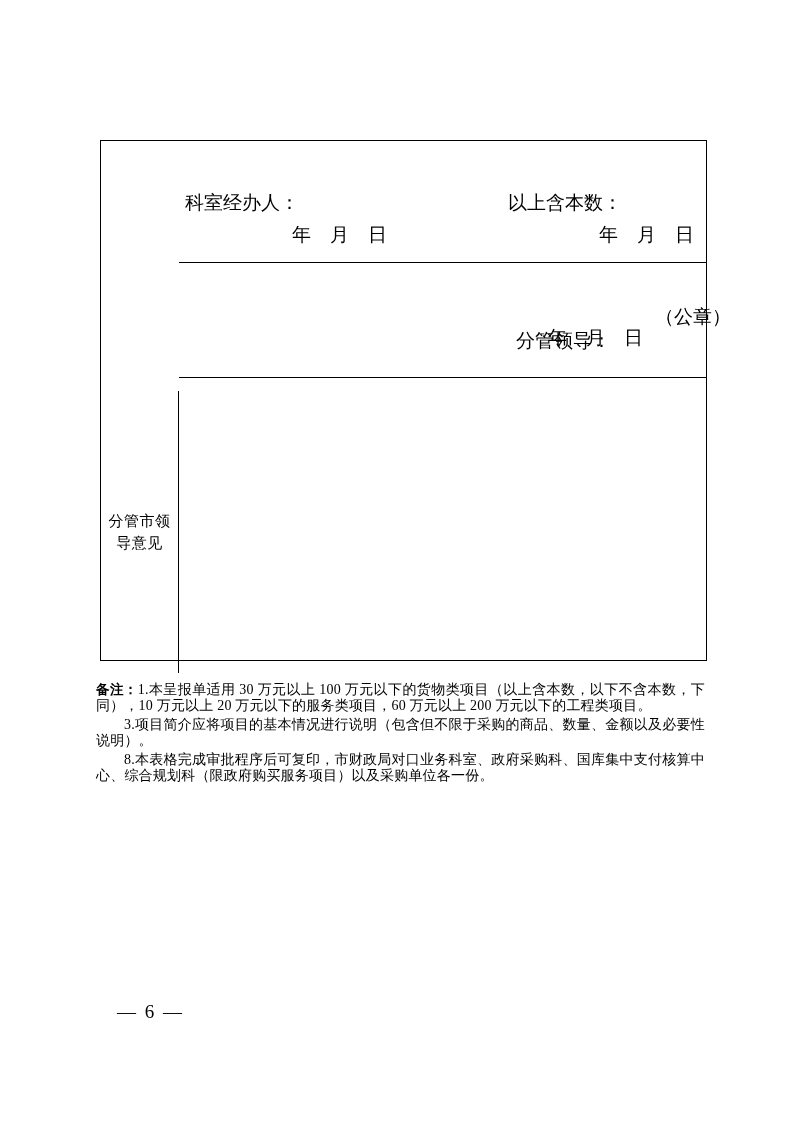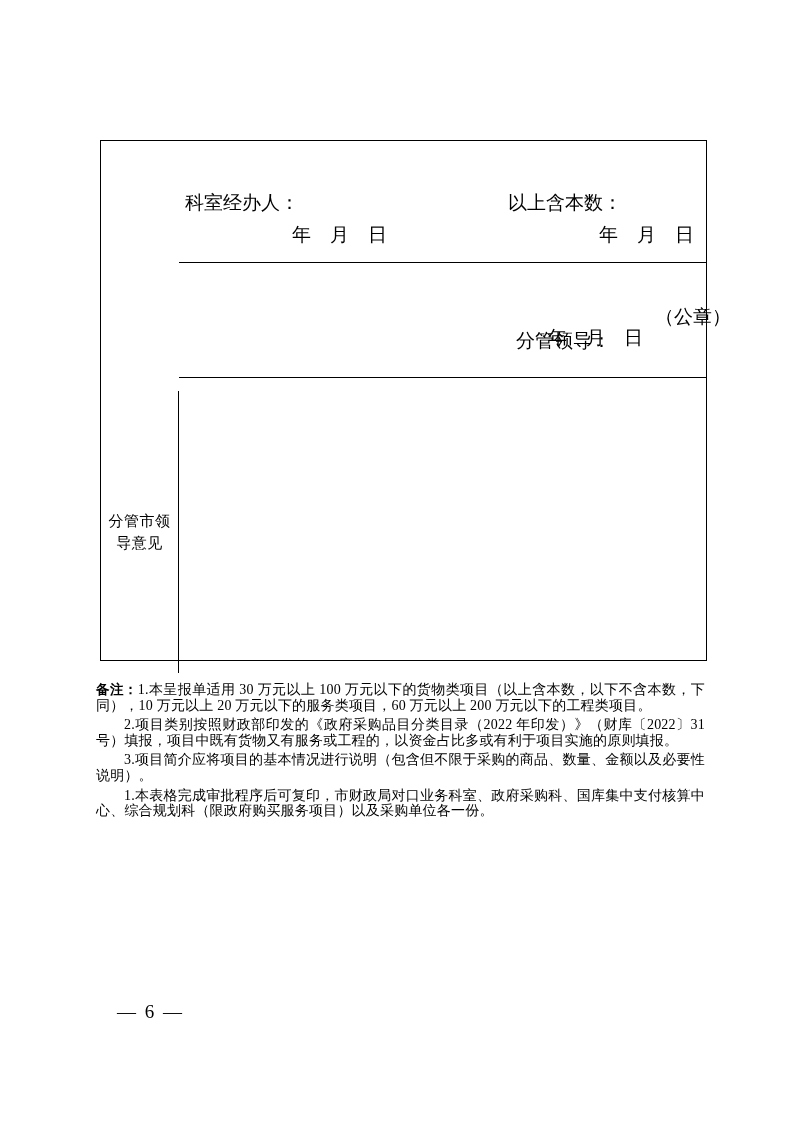--- a/index.html
+++ b/index.html
@@ -123,20 +123,19 @@
     </div>
 
     <div class="cell cell-city-content"></div>
 
   </div>
 
   <div class="notes">
     <p>
       <span class="notes-label">备注：</span><span>1.本呈报单适用 30 万元以上 100 万元以下的货物类项目（以上含本数，以下不含本数，下同），10 万元以上 20 万元以下的服务类项目，60 万元以上 200 万元以下的工程类项目。</span>
     </p>
-    <p class="indented">2.项目类别按照财政部印发的《政府采购品目分类目录（2022 年印发）》（财库〔2022〕31 号）填报，项目中既有货物又有服务或工程的，以资金占比多或有利于项目实施的原则填报。</p>
     <p class="indented">3.项目简介应将项目的基本情况进行说明（包含但不限于采购的商品、数量、金额以及必要性说明）。</p>
-    <p class="indented">1.本表格完成审批程序后可复印，市财政局对口业务科室、政府采购科、国库集中支付核算中心、综合规划科（限政府购买服务项目）以及采购单位各一份。</p>
+    <p class="indented">8.本表格完成审批程序后可复印，市财政局对口业务科室、政府采购科、国库集中支付核算中心、综合规划科（限政府购买服务项目）以及采购单位各一份。</p>
   </div>
 
   <div class="page-number">— 6 —</div>
 
 </div>
 
 </body></html>

